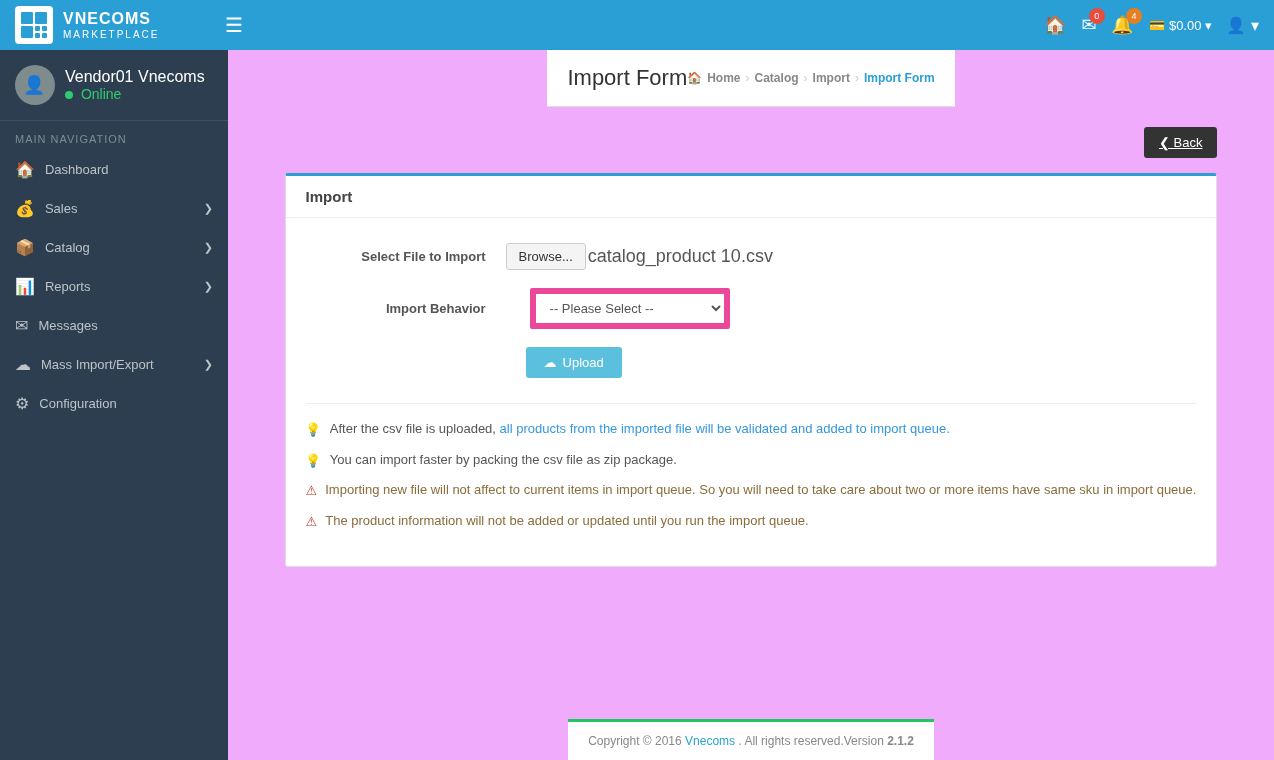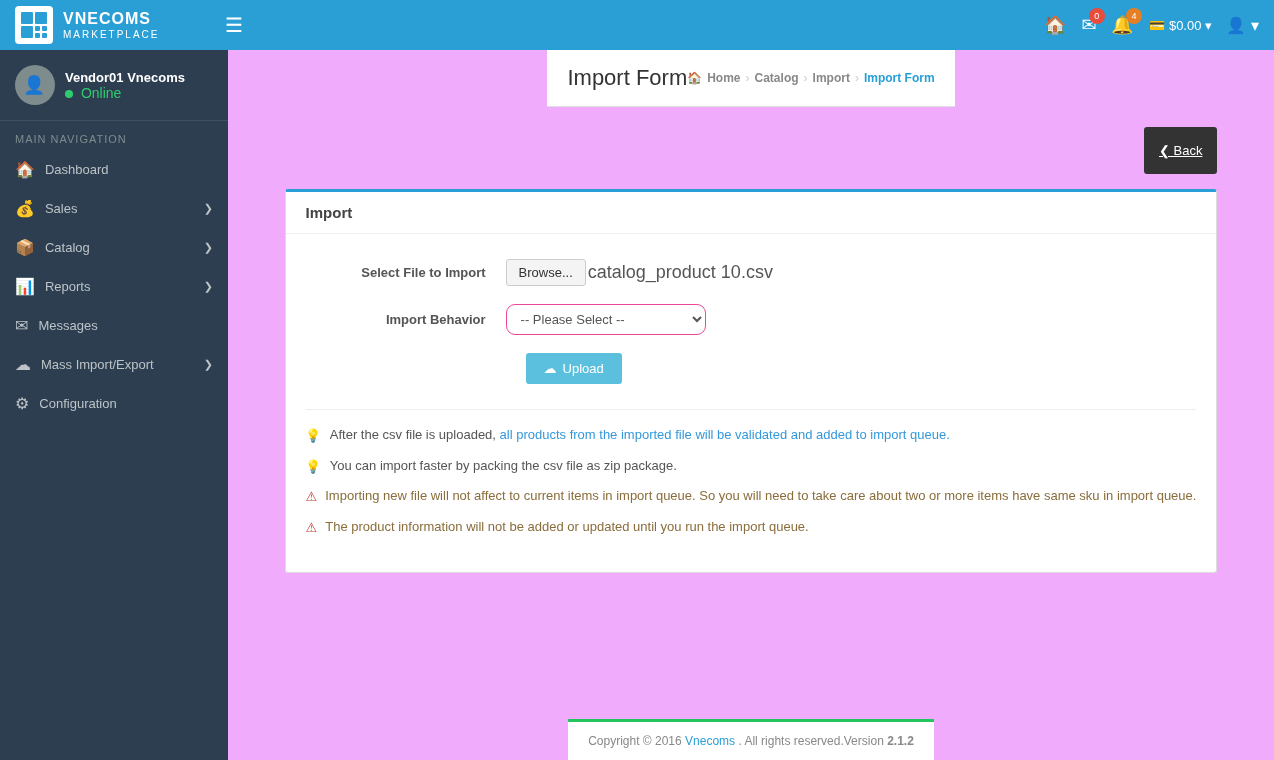--- a/index.html
+++ b/index.html
@@ -106,21 +106,21 @@
       width: 40px;
       height: 40px;
       border-radius: 50%;
       background: #7f8c8d;
       display: flex;
       align-items: center;
       justify-content: center;
       color: white;
       font-size: 18px;
     }
-    .user-info .username { color: white; font-size: 13px; font-weight: bold; }
+    .user-info .username { color: white; font-size: 16px; font-weight: normal; }
     .user-info .status { font-size: 14px; color: #2ecc71; }
     .status-dot { display: inline-block; width: 8px; height: 8px; border-radius: 50%; background: #2ecc71; margin-right: 4px; }
     .nav-section-title {
       font-size: 11px;
       color: #7f8c8d;
       padding: 12px 15px 5px;
       letter-spacing: 1px;
     }
     .nav-item {
       display: flex;
@@ -172,21 +172,21 @@
     
     .back-btn-row {
       display: flex;
       justify-content: flex-end;
       margin-bottom: 15px;
     }
     .back-btn {
       background: #333;
       color: white;
       border: none;
-      padding: 16px 15px;
+      padding: 8px 15px;
       border-radius: 3px;
       cursor: pointer;
       font-size: 13px;
       text-decoration: underline;
     }
 
     
     .import-card {
       background: white;
       border: 1px solid #ddd;
@@ -231,26 +231,27 @@
       cursor: pointer;
       font-size: 13px;
       color: #333;
     }
     .file-name {
       color: #555;
       font-size: 18px;
     }
     .select-behavior {
       padding: 6px 10px;
-      border: 1px solid #ec4899;
-      border-radius: 9px;
+      border: 6px solid #ec4899;
+      border-radius: 2px;
       font-size: 13px;
       width: 200px;
       color: #555;
       background: white;
+      margin-left: 24px;
     }
 
     
     .upload-btn-row {
       margin-top: 10px;
       padding-left: 220px;
     }
     .upload-btn {
       background: #5bc0de;
       color: white;

